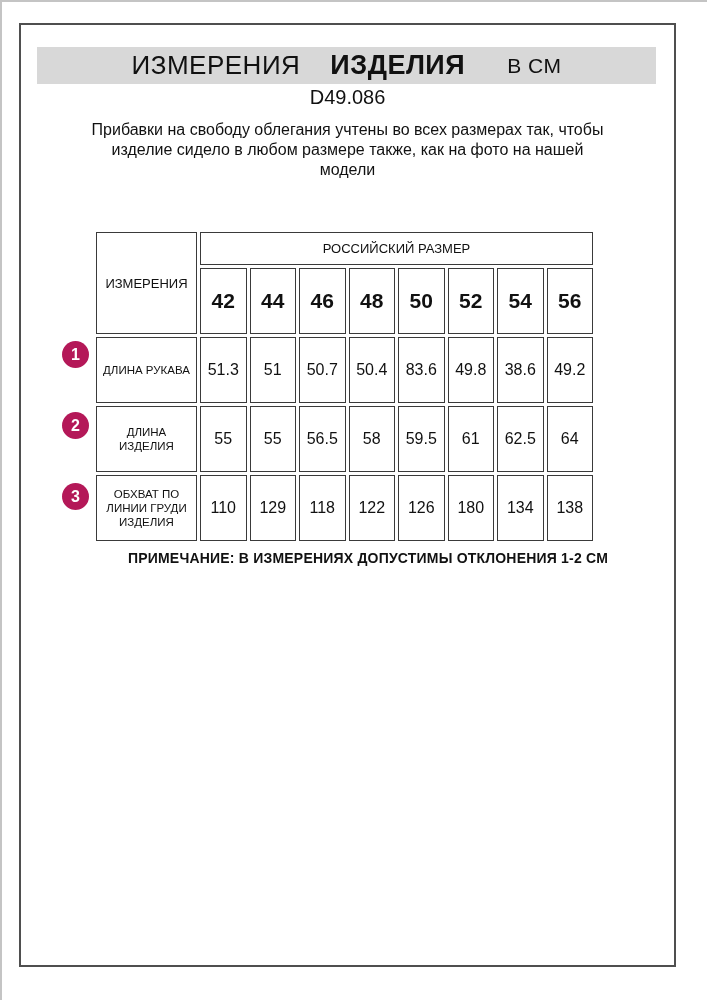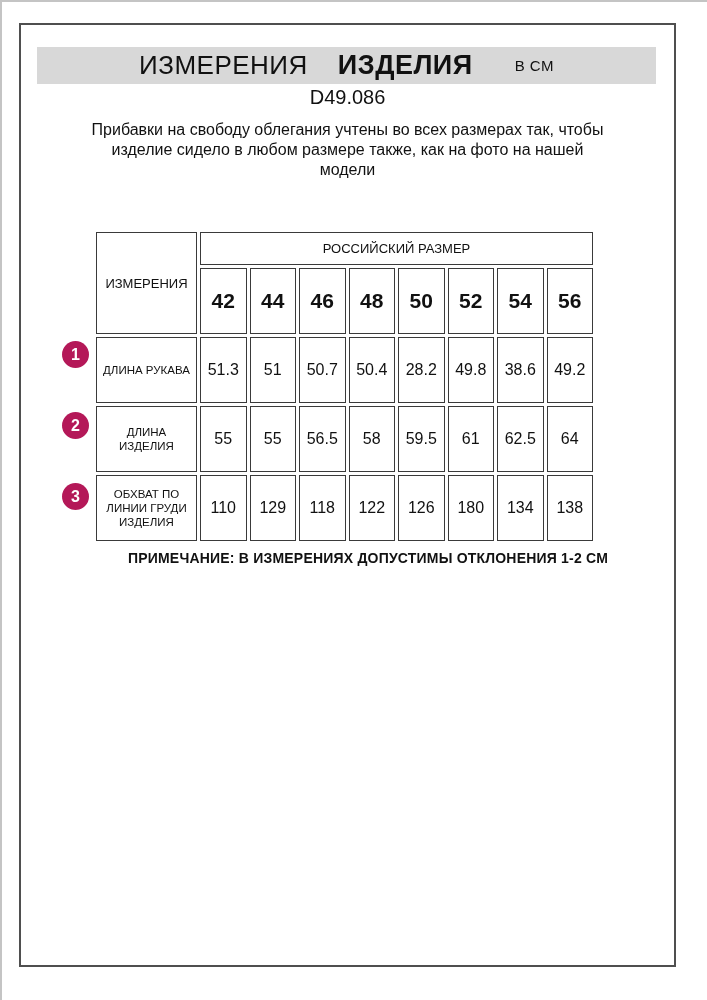--- a/index.html
+++ b/index.html
@@ -25,21 +25,21 @@
   .content{position:absolute;left:19px;top:23px;width:657px;height:944px;}
 
   .band{
     position:absolute;left:18px;top:24px;width:619px;height:37px;
     background:var(--band-bg);
     display:flex;align-items:center;justify-content:center;
     white-space:nowrap;
   }
   .band .t-measure{font-size:26px;font-weight:400;letter-spacing:0.5px;}
   .band .t-product{font-size:27px;font-weight:700;margin-left:30px;letter-spacing:0.5px;}
-  .band .t-units{font-size:15px;font-weight:400;margin-left:42px;letter-spacing:0.5px;}
+  .band .t-units{font-size:21px;font-weight:400;margin-left:42px;letter-spacing:0.5px;}
 
   .code{
     position:absolute;left:0;width:100%;top:63px;
     text-align:center;font-size:20px;font-weight:400;
   }
   .desc{
     position:absolute;left:68px;top:97px;width:521px;
     text-align:center;font-size:16px;line-height:20px;font-weight:400;
   }
 
@@ -122,21 +122,21 @@
         <td>52</td>
         <td>54</td>
         <td>56</td>
       </tr>
       <tr class="r-data">
         <td class="lbl">ДЛИНА РУКАВА</td>
         <td class="val">51.3</td>
         <td class="val">51</td>
         <td class="val">50.7</td>
         <td class="val">50.4</td>
-        <td class="val">28.2</td>
+        <td class="val">83.6</td>
         <td class="val">49.8</td>
         <td class="val">38.6</td>
         <td class="val">49.2</td>
       </tr>
       <tr class="r-data">
         <td class="lbl">ДЛИНА ИЗДЕЛИЯ</td>
         <td class="val">55</td>
         <td class="val">55</td>
         <td class="val">56.5</td>
         <td class="val">58</td>

